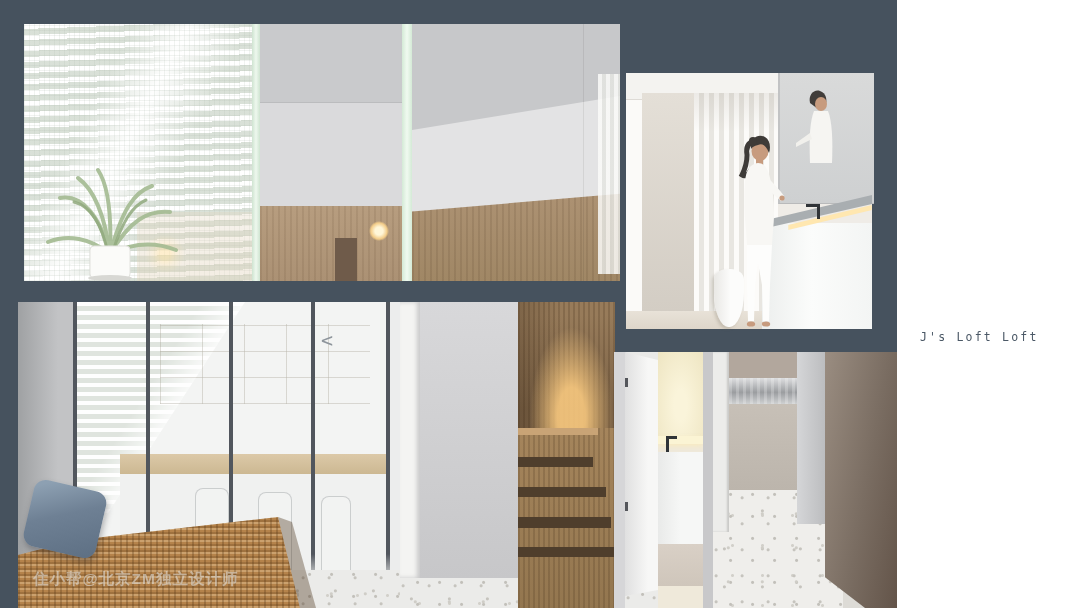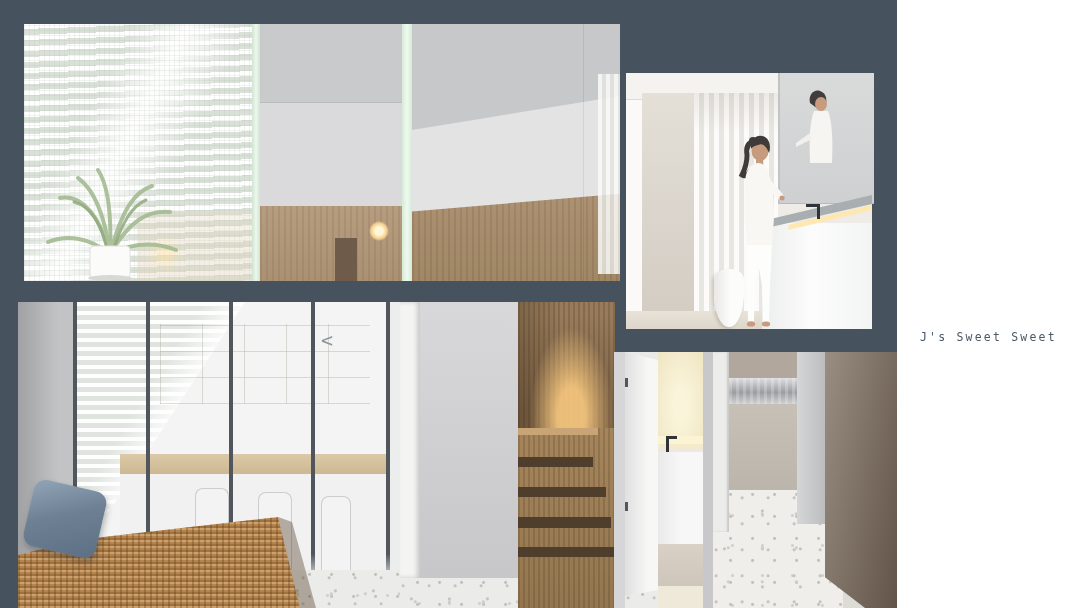--- a/index.html
+++ b/index.html
@@ -313,14 +313,15 @@
     <div class="abs" id="r6-upper"></div>
     <div class="abs" id="r6-steel"></div>
     <div class="abs" id="r6-cab"></div>
     <div class="abs" id="r6-lcab"></div>
     <div class="abs" id="r6-midcol"></div>
     <div class="abs" id="r6-rwall">
       <div class="abs" id="r6-rdark"></div>
     </div>
   </div>
 
-  <div class="abs" id="title">J's Sweet Sweet</div>
+  <div class="abs" id="title">J's Loft Loft</div>
+  <div class="abs" id="watermark">住小帮@北京ZM独立设计师</div>
 </div>
 
 </body></html>

